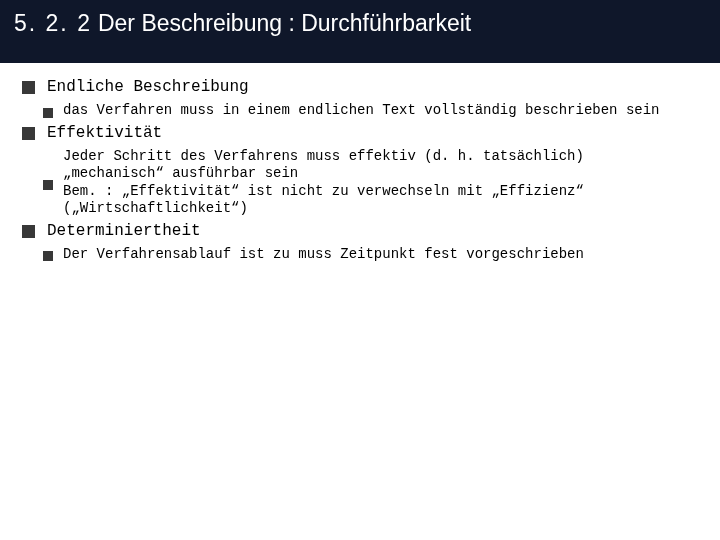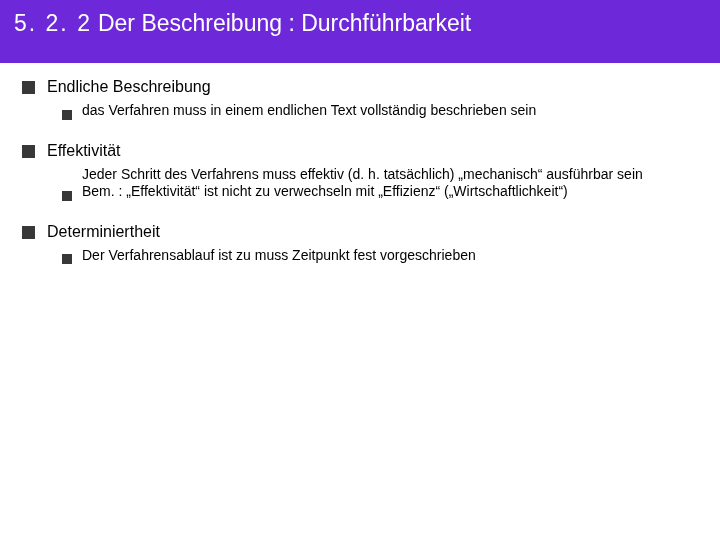--- a/index.html
+++ b/index.html
@@ -4,57 +4,58 @@
 <style>
   * { margin: 0; padding: 0; box-sizing: border-box; }
   body {
     width: 720px;
     height: 540px;
     background: #ffffff;
     font-family: Arial, Helvetica, sans-serif;
     overflow: hidden;
   }
   .header {
-    background: #6d28d9;
+    background: #0f172a;
     color: #ffffff;
     padding: 10px 14px 26px 14px;
     font-size: 23px;
     display: flex;
     align-items: baseline;
   }
   .header .num {
     letter-spacing: 2px;
     margin-right: 6px;
   }
   .content {
     padding: 14px 20px 0 22px;
     font-size: 16px;
     color: #000000;
     line-height: 1.25;
+    font-family: Liberation Mono, monospace;
   }
   .item-l1 {
     display: flex;
     align-items: flex-start;
-    margin-top: 21px;
+    margin-top: 3px;
   }
   .item-l1:first-child {
     margin-top: 0;
   }
   .bullet-l1 {
     width: 13px;
     height: 13px;
     background: #383838;
     flex: 0 0 auto;
     margin-top: 4px;
     margin-right: 12px;
   }
   .item-l2 {
     display: flex;
-    align-items: flex-end;
-    margin-left: 40px;
+    align-items: center;
+    margin-left: 21px;
     margin-top: 5px;
     font-size: 14px;
   }
   .bullet-l2 {
     width: 10px;
     height: 10px;
     background: #383838;
     flex: 0 0 auto;
     margin-top: 4px;
     margin-right: 10px;

